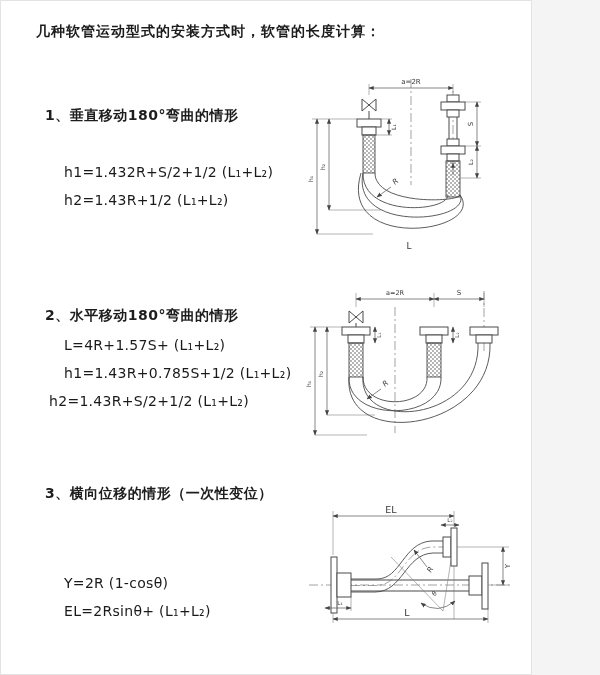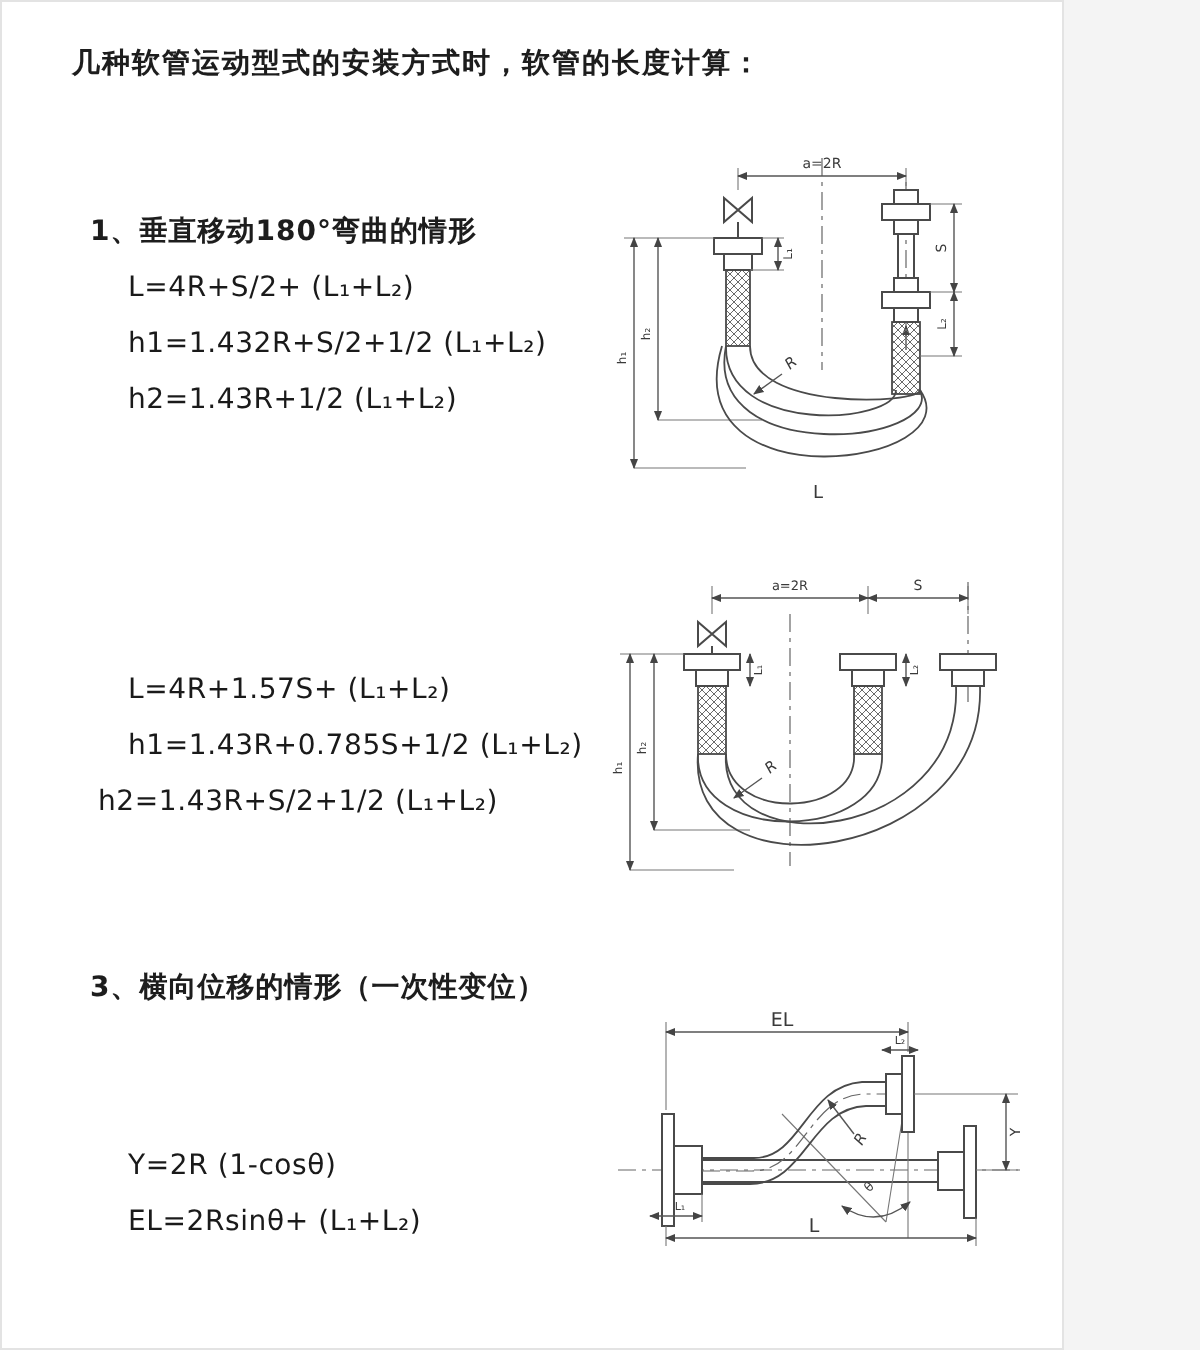--- a/index.html
+++ b/index.html
@@ -33,21 +33,20 @@
       </marker>
       <pattern id="braid" width="4" height="4" patternUnits="userSpaceOnUse">
         <path d="M0,4 L4,0 M0,0 L4,4" stroke="#6a6a6a" stroke-width="0.5"></path>
       </pattern>
     </defs>
   </svg>
 
   <div class="title">几种软管运动型式的安装方式时，软管的长度计算：</div>
 
   <div class="sec-head" style="left:44px;top:106px">1、垂直移动180°弯曲的情形</div>
-  <div class="formula" style="left:63px;top:135px">L=4R+S/2+ (L₁+L₂)</div>
   <div class="formula" style="left:63px;top:163px">h1=1.432R+S/2+1/2 (L₁+L₂)</div>
   <div class="formula" style="left:63px;top:191px">h2=1.43R+1/2 (L₁+L₂)</div>
 
   <svg class="diagram" style="left:300px;top:72px" width="290" height="190" viewBox="0 0 290 190">
 
     <path class="cl" d="M110,6 V112"></path>
     <path class="cl" d="M152,18 V96"></path>
 
     <g>
       <path class="ext" d="M68,22 V11 M152,20 V11"></path>
@@ -116,20 +115,21 @@
       <path class="hose" d="M60,100 C36,180 186,160 159,122"></path>
     </g>
 
     <g>
       <line class="dim" x1="90" y1="114" x2="76" y2="124" marker-end="url(#arr)"></line>
       <text x="94" y="112" font-size="7.5" font-style="italic" transform="rotate(-40 94 112)">R</text>
     </g>
     <text x="108" y="176" font-size="9" text-anchor="middle">L</text>
   </svg>
 
+  <div class="sec-head" style="left:44px;top:306px">2、水平移动180°弯曲的情形</div>
   <div class="formula" style="left:63px;top:336px">L=4R+1.57S+ (L₁+L₂)</div>
   <div class="formula" style="left:63px;top:364px">h1=1.43R+0.785S+1/2 (L₁+L₂)</div>
   <div class="formula" style="left:48px;top:392px">h2=1.43R+S/2+1/2 (L₁+L₂)</div>
 
   <svg class="diagram" style="left:300px;top:282px" width="290" height="180" viewBox="0 0 290 180">
     <path class="cl" d="M94,24 V150"></path>
     <path class="cl" d="M183,8 V70"></path>
 
     <g>
       <path class="ext" d="M55,24 V10 M133,24 V10 M183,24 V10"></path>

